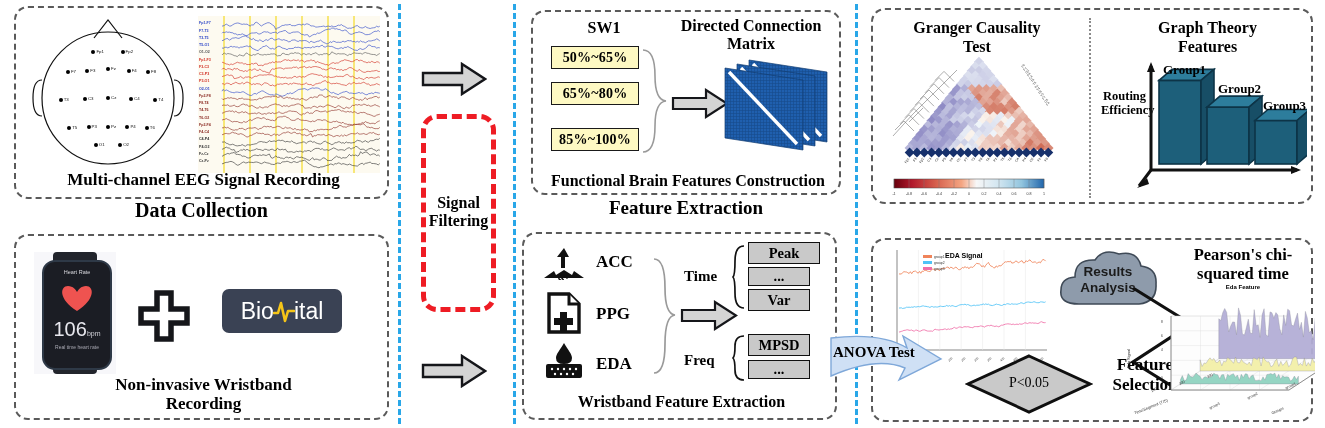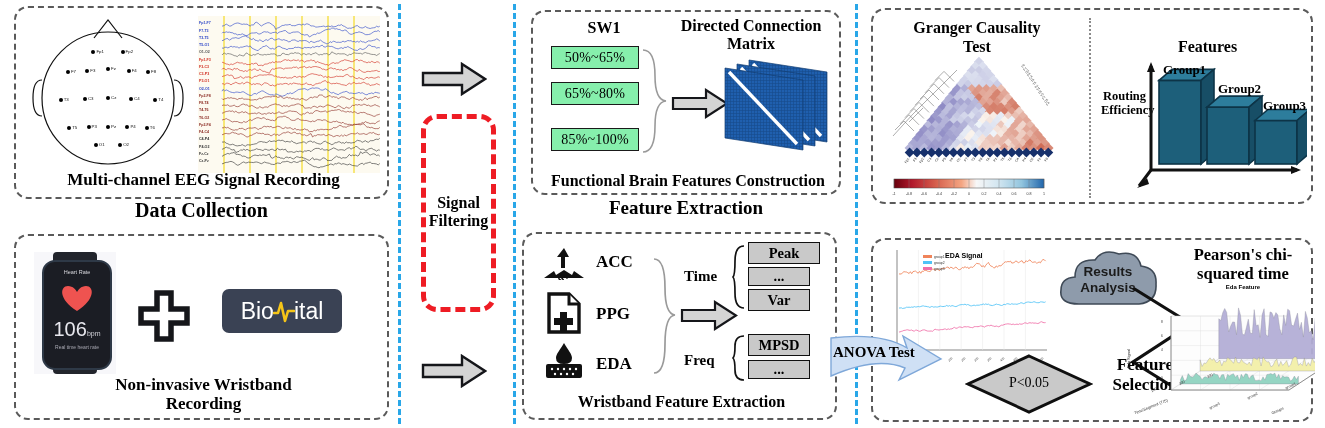--- a/index.html
+++ b/index.html
@@ -18,23 +18,23 @@
 
   
   .eegbox{position:absolute;background:#fdfaf0;overflow:hidden;}
   .eeg-lbl{position:absolute;font-size:3.6px;font-family:"Liberation Sans",sans-serif;
            font-weight:bold;white-space:nowrap;}
 
   
   .garrow svg{display:block;}
 
   
-  .swbox{position:absolute;box-sizing:border-box;background:#86efac;border:1.6px solid #1a1a1a;
+  .swbox{position:absolute;box-sizing:border-box;background:#fef9c3;border:1.6px solid #1a1a1a;
          display:flex;align-items:center;justify-content:center;
-         font-weight:normal;font-size:14px;letter-spacing:.2px;}
+         font-weight:bold;font-size:14px;letter-spacing:.2px;}
 
   
   .fbox{position:absolute;box-sizing:border-box;background:#c9c9c9;border:1.7px solid #101010;
         display:flex;align-items:center;justify-content:center;font-weight:bold;font-size:14.5px;}
 
   
   .watch{position:absolute;background:#f7f7fa;}
   .watch-body{position:absolute;background:#1b1d24;border-radius:13px;border:2px solid #2e3947;}
   .watch-strap{position:absolute;background:#22252c;border-radius:4px;}
   .hr-txt{position:absolute;color:#d8d8de;font-family:"Liberation Sans",sans-serif;
@@ -653,20 +653,21 @@
       <line x1="125" y1="1" x2="125" y2="10" stroke="#777" stroke-width="0.4"></line>
       <text x="125" y="17" font-size="3.6" fill="#333" text-anchor="middle" font-family="Liberation Sans, sans-serif">0.6</text>
       <line x1="140" y1="1" x2="140" y2="10" stroke="#777" stroke-width="0.4"></line>
       <text x="140" y="17" font-size="3.6" fill="#333" text-anchor="middle" font-family="Liberation Sans, sans-serif">0.8</text>
       <line x1="155" y1="1" x2="155" y2="10" stroke="#777" stroke-width="0.4"></line>
       <text x="155" y="17" font-size="3.6" fill="#333" text-anchor="middle" font-family="Liberation Sans, sans-serif">1</text>
     </svg>
 
   <div class="abs" style="left:216px;top:8px;width:0;height:180px;border-left:2px dotted #8a8a8a;"></div>
 
+  <div class="ttl abs" style="left:232px;top:10px;width:205px;font-size:16px;">Graph Theory</div>
   <div class="ttl abs" style="left:232px;top:29px;width:205px;font-size:16px;">Features</div>
 
   <div class="lbl abs" style="left:230px;top:79px;font-size:12.5px;">Routing</div>
   <div class="lbl abs" style="left:228px;top:93px;font-size:12.5px;">Efficiency</div>
 
   <svg id="bars-svg" class="abs" width="170" height="132" viewBox="0 0 170 132" style="left:264px;top:48px;">
       <path d="M14 112 L14 8" stroke="#111" stroke-width="3"></path>
       <path d="M10 14 L14 4 L18 14 Z" fill="#111"></path>
       <path d="M14 112 L160 112" stroke="#111" stroke-width="3"></path>
       <path d="M154 108 L164 112 L154 116 Z" fill="#111"></path>

